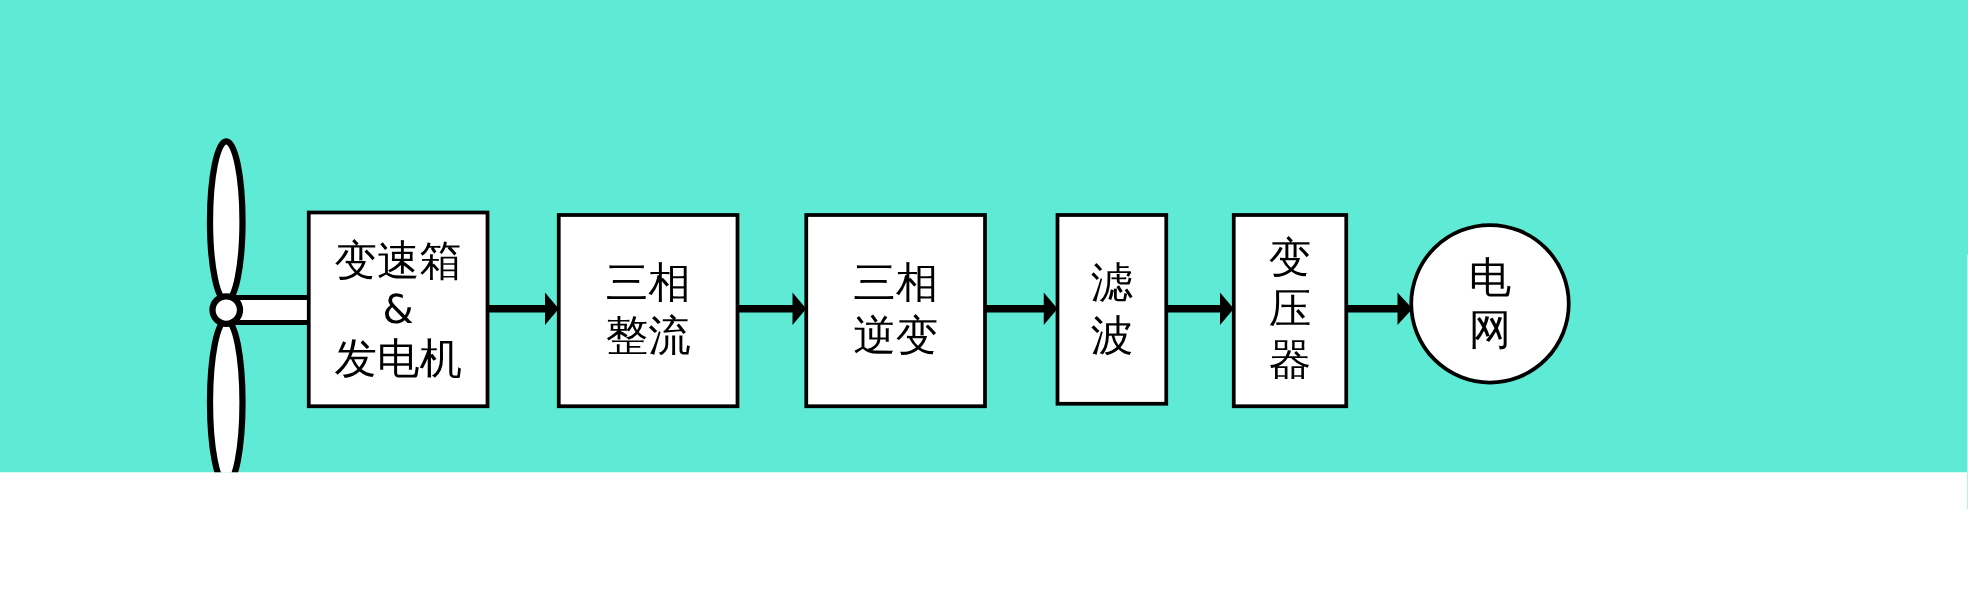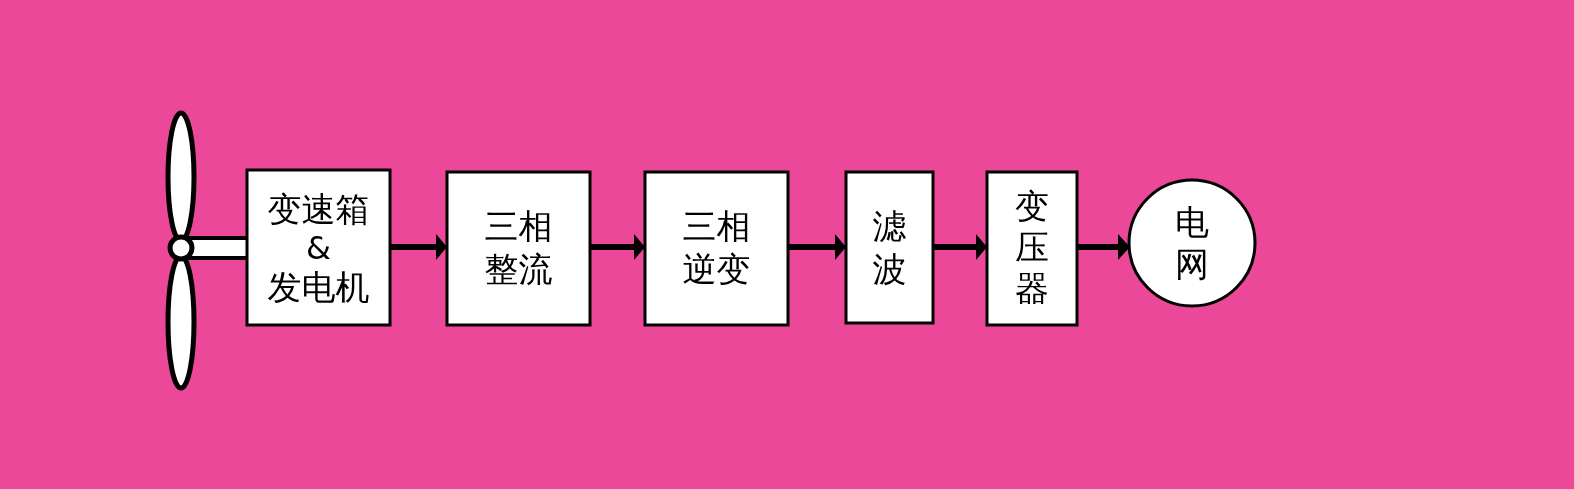--- a/index.html
+++ b/index.html
@@ -7,22 +7,22 @@
     margin: 0;
     padding: 0;
     background: #ffffff;
   }
   body {
     font-family: "DejaVu Sans", "Liberation Sans", sans-serif;
   }
   #stage {
     position: relative;
     width: 1574px;
-    height: 489px;
-    background: #ec4899;
+    height: 378px;
+    background: #5eead4;
     overflow: hidden;
   }
   #diagram-svg {
     position: absolute;
     left: 0;
     top: 0;
     width: 1574px;
     height: 489px;
     display: block;
   }

